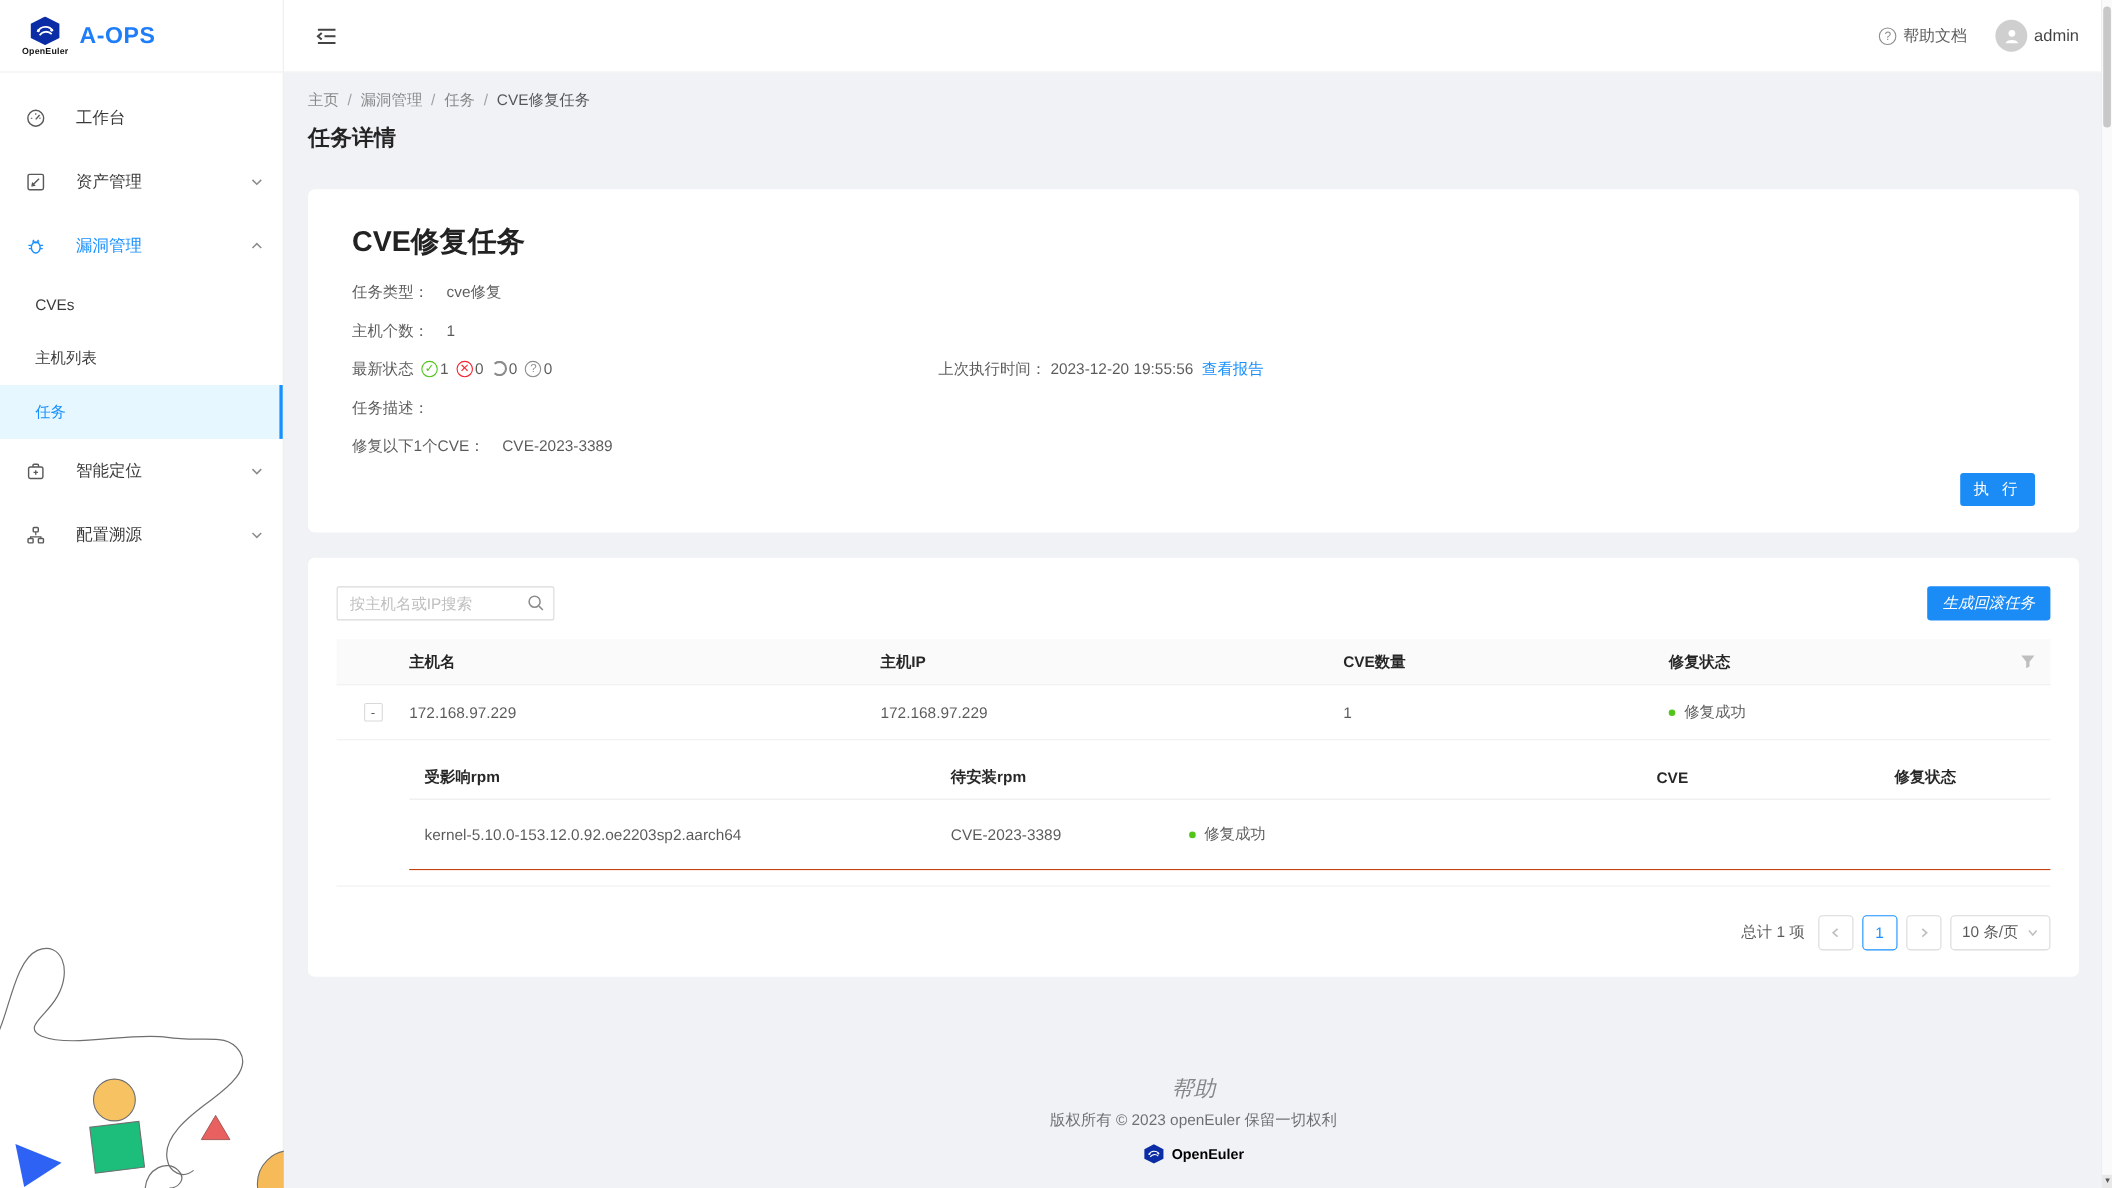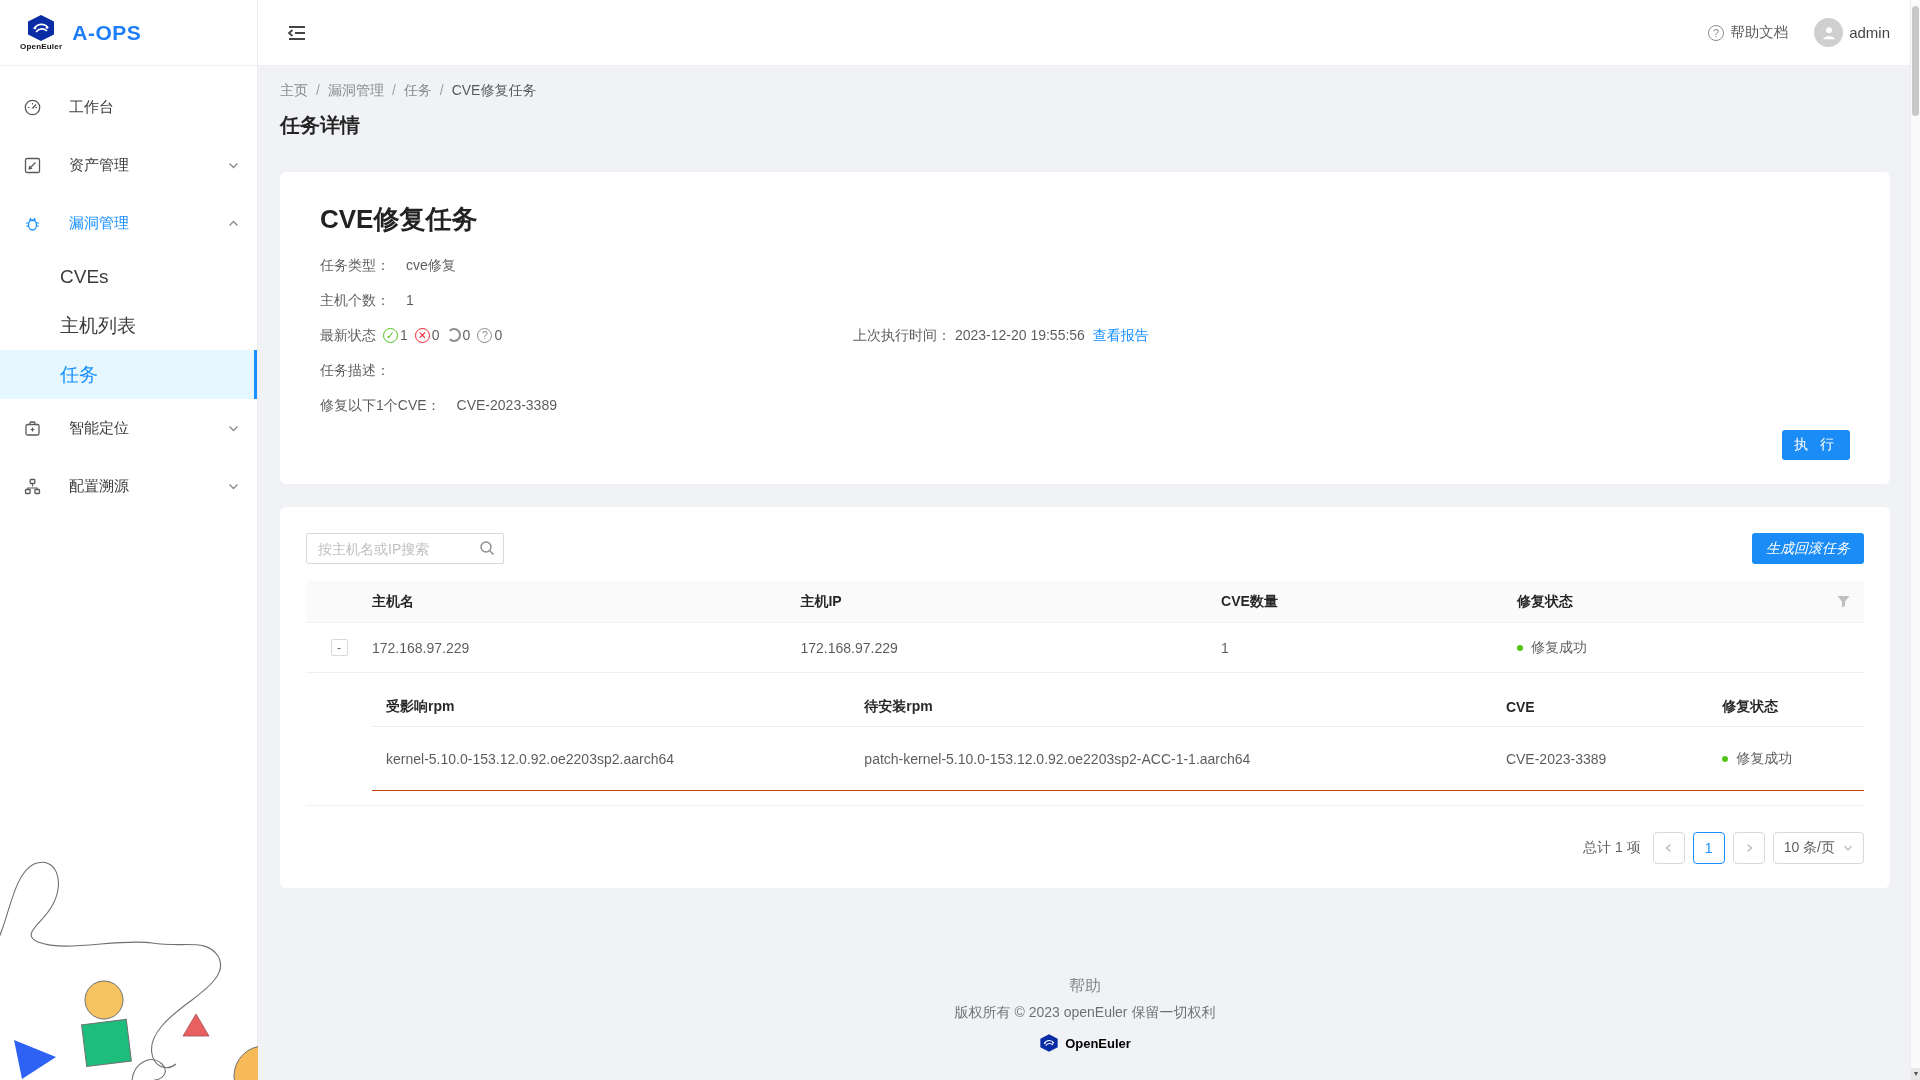--- a/index.html
+++ b/index.html
@@ -13,21 +13,21 @@
   .oe-logo { display:flex; flex-direction:column; align-items:center; margin-right:10px; }
   .oe-logo-text { font-size:8px; font-weight:bold; color:#111; margin-top:1px; letter-spacing:.2px; }
   .brand-name { font-size:21px; font-weight:bold; color:#1e7df8; letter-spacing:.5px; }
   .menu { padding-top:12px; }
   .menu-item { height:58px; display:flex; align-items:center; padding:0 18px 0 24px; color:rgba(0,0,0,.78); font-size:15px; cursor:pointer;gap:16px; }
   .menu-item .mi-icon { width:17px; height:17px; margin-right:12px; display:inline-flex; color:#595959; }
   .menu-item .mi-label { flex:1; }
   .menu-item.active { color:#1890ff; }
   .menu-item.active .mi-icon { color:#1890ff; }
   .chev { width:11px; height:11px; color:#8c8c8c; }
-  .submenu-item { height:49px; display:flex; align-items:center; padding-left:60px; font-size:19px; color:rgba(0,0,0,.78); cursor:pointer; }
+  .submenu-item { height:49px; display:flex; align-items:center; padding-left:32px; font-size:14px; color:rgba(0,0,0,.78); cursor:pointer; }
   .submenu-item.selected { background:#e6f7ff; color:#1890ff; border-right:3px solid #1890ff; }
   .deco { position:absolute; left:0; bottom:0; width:258px; height:232px; pointer-events:none; }
 
   
   .main { flex:1; display:flex; flex-direction:column; min-width:0; }
   .topbar { height:66px; background:#fff; border-bottom:1px solid #f0f0f0; display:flex; align-items:center; justify-content:space-between; padding:0 30px 0 28px; }
   .fold-btn { width:22px; height:22px; color:#444; cursor:pointer; }
   .topbar-right { display:flex; align-items:center; gap:26px; }
   .help-doc { display:flex; align-items:center; gap:6px; color:rgba(0,0,0,.65); font-size:14.5px; cursor:pointer; }
   .q-circle { width:16px; height:16px; border:1px solid #8c8c8c; border-radius:50%; font-size:11px; line-height:15px; text-align:center; color:#8c8c8c; }
@@ -91,21 +91,21 @@
   .icol-d { flex:1; display:flex; align-items:center; }
 
   .pagination { display:flex; justify-content:flex-end; align-items:center; margin-top:26px; gap:8px; }
   .pg-total { color:rgba(0,0,0,.65); margin-right:4px; }
   .pg-btn { width:32px; height:32px; border:1px solid #d9d9d9; border-radius:4px; background:#fff; display:flex; align-items:center; justify-content:center; cursor:pointer; color:#bfbfbf; }
   .pg-btn.page { border-color:#1890ff; color:#1890ff; font-size:14px; }
   .pg-size { height:32px; border:1px solid #d9d9d9; border-radius:4px; background:#fff; display:flex; align-items:center; padding:0 10px; gap:8px; color:rgba(0,0,0,.65); cursor:pointer; }
   .caret { width:10px; height:10px; color:#bfbfbf; }
 
   .footer { text-align:center; margin-top:88px; color:rgba(0,0,0,.45); }
-  .footer-help { font-size:16px; cursor:pointer; }
+  .footer-help { font-size:20px; cursor:pointer;font-style:italic; }
   .footer-copy { margin-top:7px; font-size:14px; color:rgba(0,0,0,.55); }
   .footer-logo { margin-top:12px; display:flex; align-items:center; justify-content:center; gap:6px; }
   .footer-logo-text { font-weight:bold; color:#000; font-size:13px; }
 
   
   .scrollbar { position:fixed; top:0; right:0; width:10px; height:1080px; background:#fafafa; border-left:1px solid #eee; z-index:9; }
   .sb-thumb { position:absolute; top:6px; left:1px; width:7px; height:110px; background:#c8c8c8; border-radius:4px; cursor:pointer; }
   .sb-down { position:absolute; bottom:0; left:0; width:10px; height:12px; background:#e8e8e8; color:#555; font-size:7px; text-align:center; line-height:12px; cursor:pointer; }
   svg { display:block; }
 </style>
@@ -359,21 +359,20 @@
 
           <div class="expanded">
             <div class="i-row i-head">
               <div class="icol-a">受影响rpm</div>
               <div class="icol-b">待安装rpm</div>
               <div class="icol-c">CVE</div>
               <div class="icol-d">修复状态</div>
             </div>
             <div class="i-row i-body">
               <div class="icol-a">kernel-5.10.0-153.12.0.92.oe2203sp2.aarch64</div>
-              <div class="icol-b">patch-kernel-5.10.0-153.12.0.92.oe2203sp2-ACC-1-1.aarch64</div>
               <div class="icol-c">CVE-2023-3389</div>
               <div class="icol-d">
                 <span class="dot"></span>
                 <span>修复成功</span>
               </div>
             </div>
           </div>
         </div>
 
         <div class="pagination">

